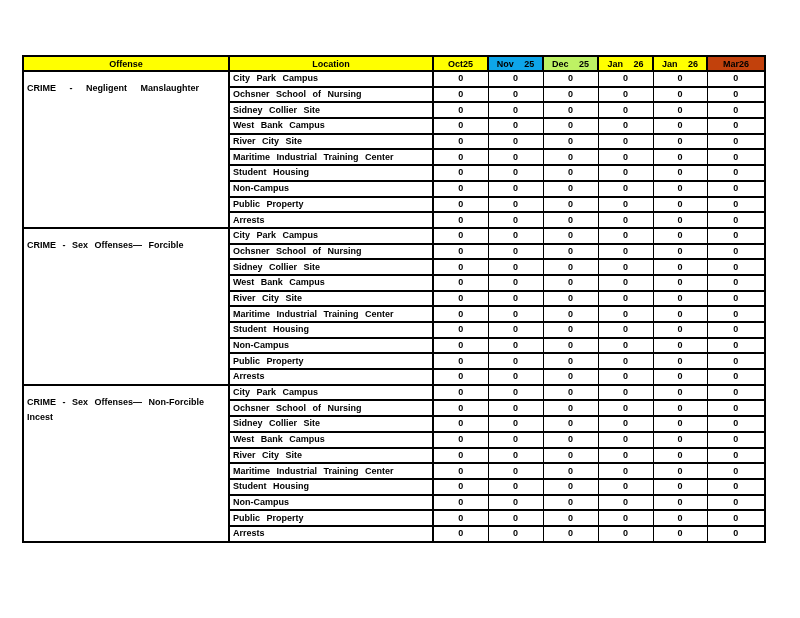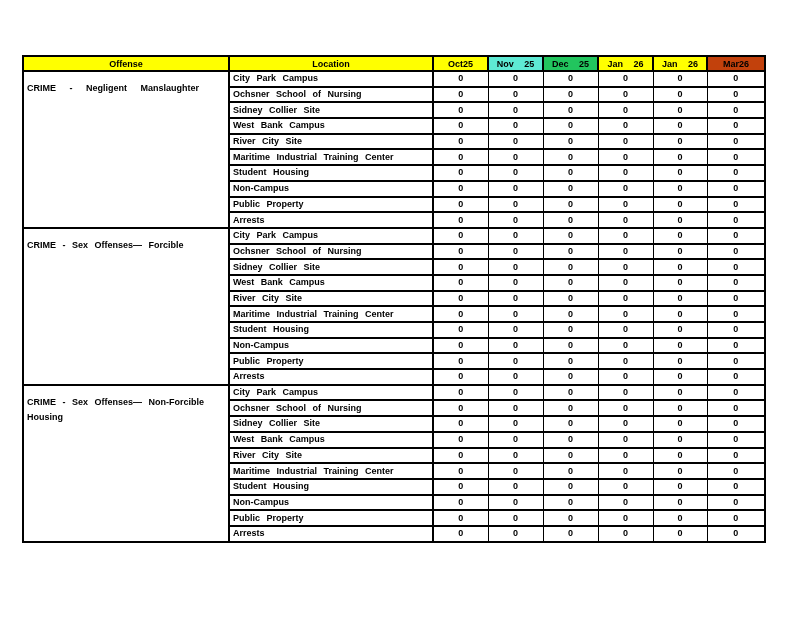--- a/index.html
+++ b/index.html
@@ -97,22 +97,22 @@
       <col class="c-m">
       <col class="c-m">
       <col class="c-m5">
       <col class="c-m6">
     </colgroup>
     <thead>
       <tr>
         <th style="background: rgb(255, 255, 0); color: rgb(0, 0, 0);">Offense</th>
         <th style="background: rgb(255, 255, 0); color: rgb(0, 0, 0);">Location</th>
         <th style="background: rgb(255, 255, 0); color: rgb(0, 0, 0);">Oct25</th>
-        <th style="background: #5eead4; color: rgb(0, 0, 0);">Nov 25</th>
-        <th style="background: #22c55e; color: rgb(0, 0, 0);">Dec 25</th>
+        <th style="background: #0ea5e9; color: rgb(0, 0, 0);">Nov 25</th>
+        <th style="background: #bef264; color: rgb(0, 0, 0);">Dec 25</th>
         <th style="background: rgb(255, 255, 0); color: rgb(0, 0, 0); margin-top: 9px;">Jan 26</th>
         <th style="background: rgb(255, 255, 0); color: rgb(0, 0, 0);">Jan 26</th>
         <th style="background: #c2410c; color: rgb(0, 0, 0); margin-left: 43px;">Mar26</th>
       </tr>
     </thead>
     <tbody id="report-body">
         <tr>
           <td class="offense wide" rowspan="10">
             <div class="line">CRIME - Negligent Manslaughter</div>
           </td>
@@ -294,21 +294,21 @@
           <td class="val">0</td>
           <td class="val">0</td>
           <td class="val">0</td>
           <td class="val">0</td>
           <td class="val">0</td>
           <td class="val">0</td>
         </tr>
         <tr>
           <td class="offense" rowspan="10">
             <div class="line">CRIME - Sex Offenses— Non-Forcible</div>
-            <div class="line">Housing</div>
+            <div class="line">Incest</div>
           </td>
           <td class="location">City Park Campus</td>
           <td class="val">0</td>
           <td class="val">0</td>
           <td class="val">0</td>
           <td class="val">0</td>
           <td class="val">0</td>
           <td class="val">0</td>
         </tr>
         <tr>

